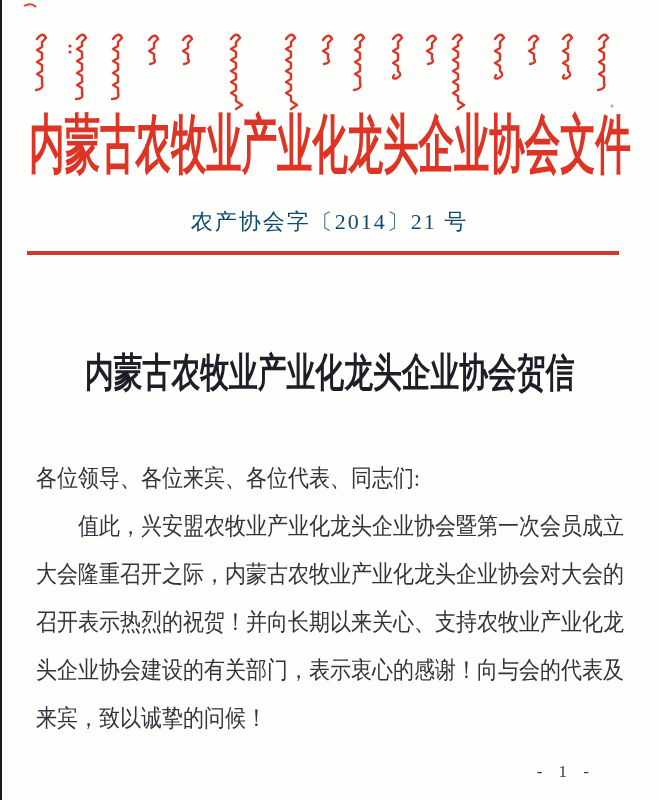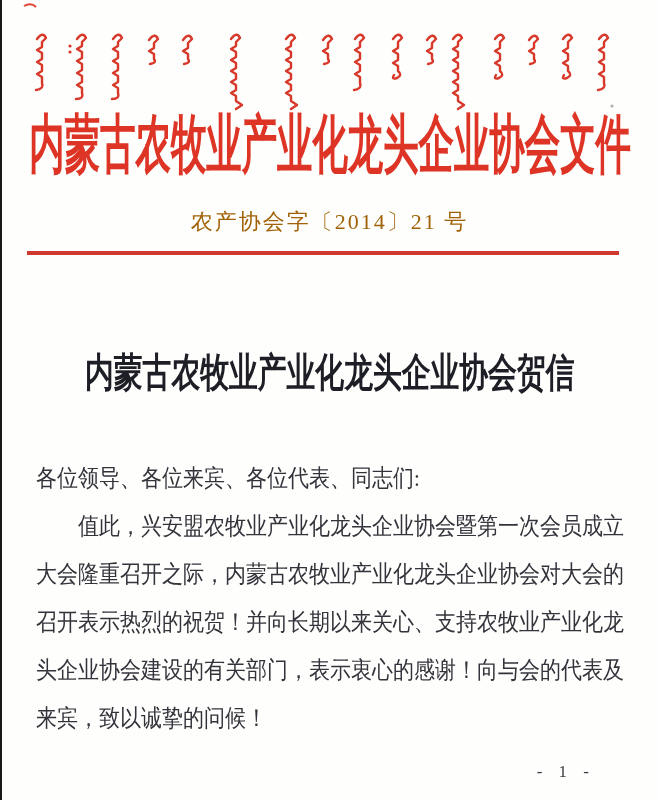--- a/index.html
+++ b/index.html
@@ -31,21 +31,21 @@
     font-family: "Liberation Serif", "DejaVu Serif", serif;
     font-weight: bold;
   }
   .doc-number {
     position: absolute;
     left: 0; top: 207px;
     width: 659px;
     text-align: center;
     font-size: 22px;
     letter-spacing: 2px;
-    color: #a16207;
+    color: #0c4a6e;
   }
   .red-rule {
     position: absolute;
     left: 27px; top: 251px;
     width: 592px; height: 4px;
     background: #d03a2e;
   }
   .letter-title-svg {
     position: absolute;
     left: 0; top: 342px;

